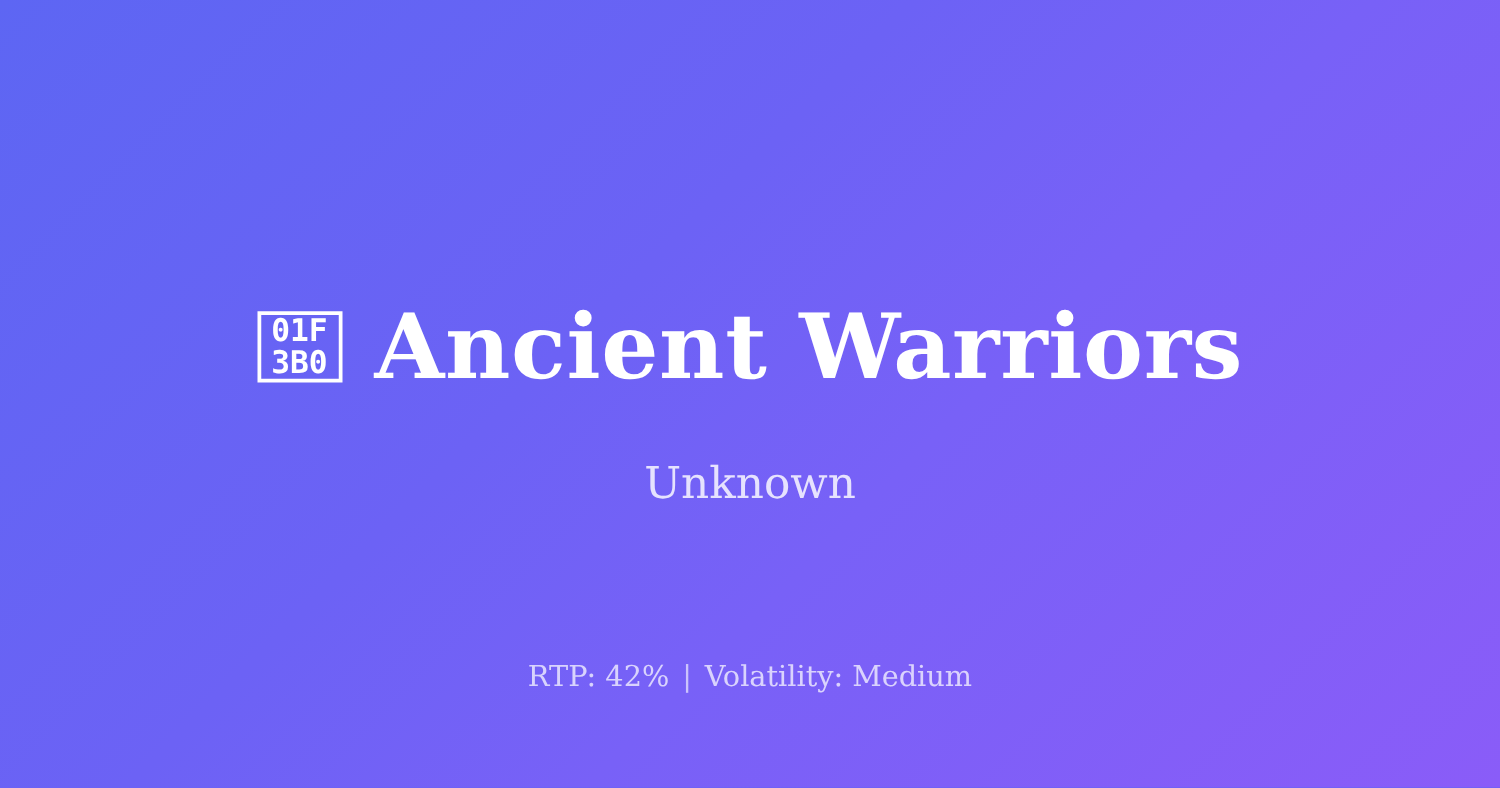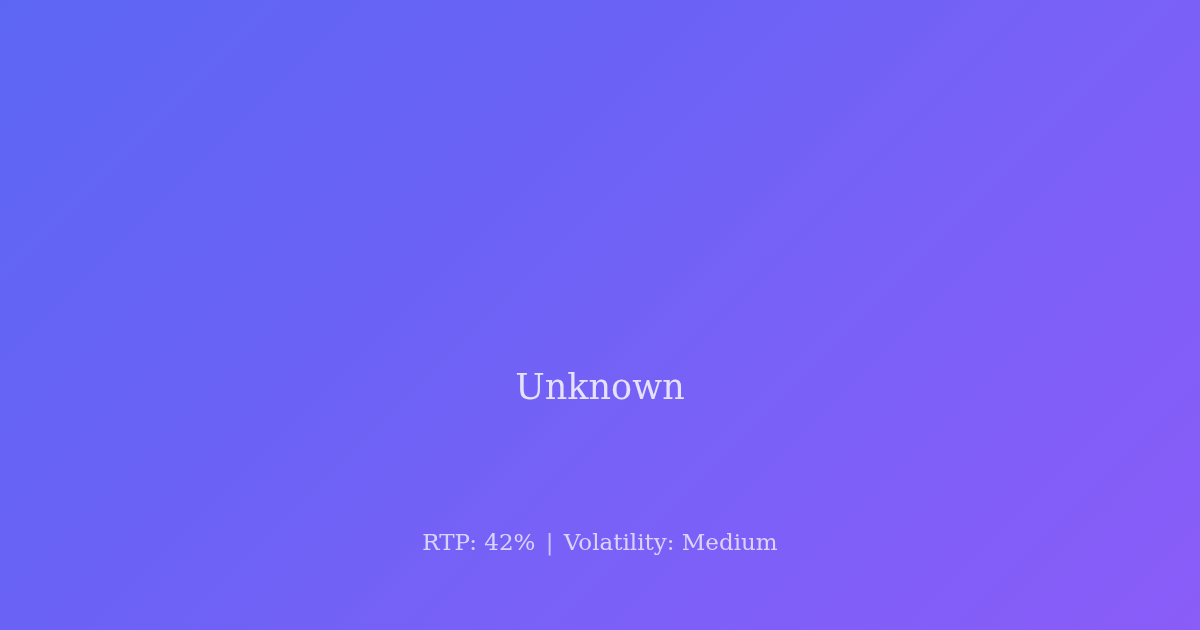--- a/index.html
+++ b/index.html
@@ -114,21 +114,26 @@
 </style>
 </head>
 <body>
 
 <div class="og-card">
 
   <div class="hero">
 
     <div class="title-row">
 
+      <span class="glyph-tofu">
+        <span class="cp-row">01F</span>
+        <span class="cp-row">3B0</span>
+      </span>
 
+      <h1 class="page-title">Ancient Warriors</h1>
 
     </div>
 
     <div class="page-subtitle">Unknown</div>
 
   </div>
 
   <div class="meta-line">
     <span>RTP:</span>
     <span>42%</span>

